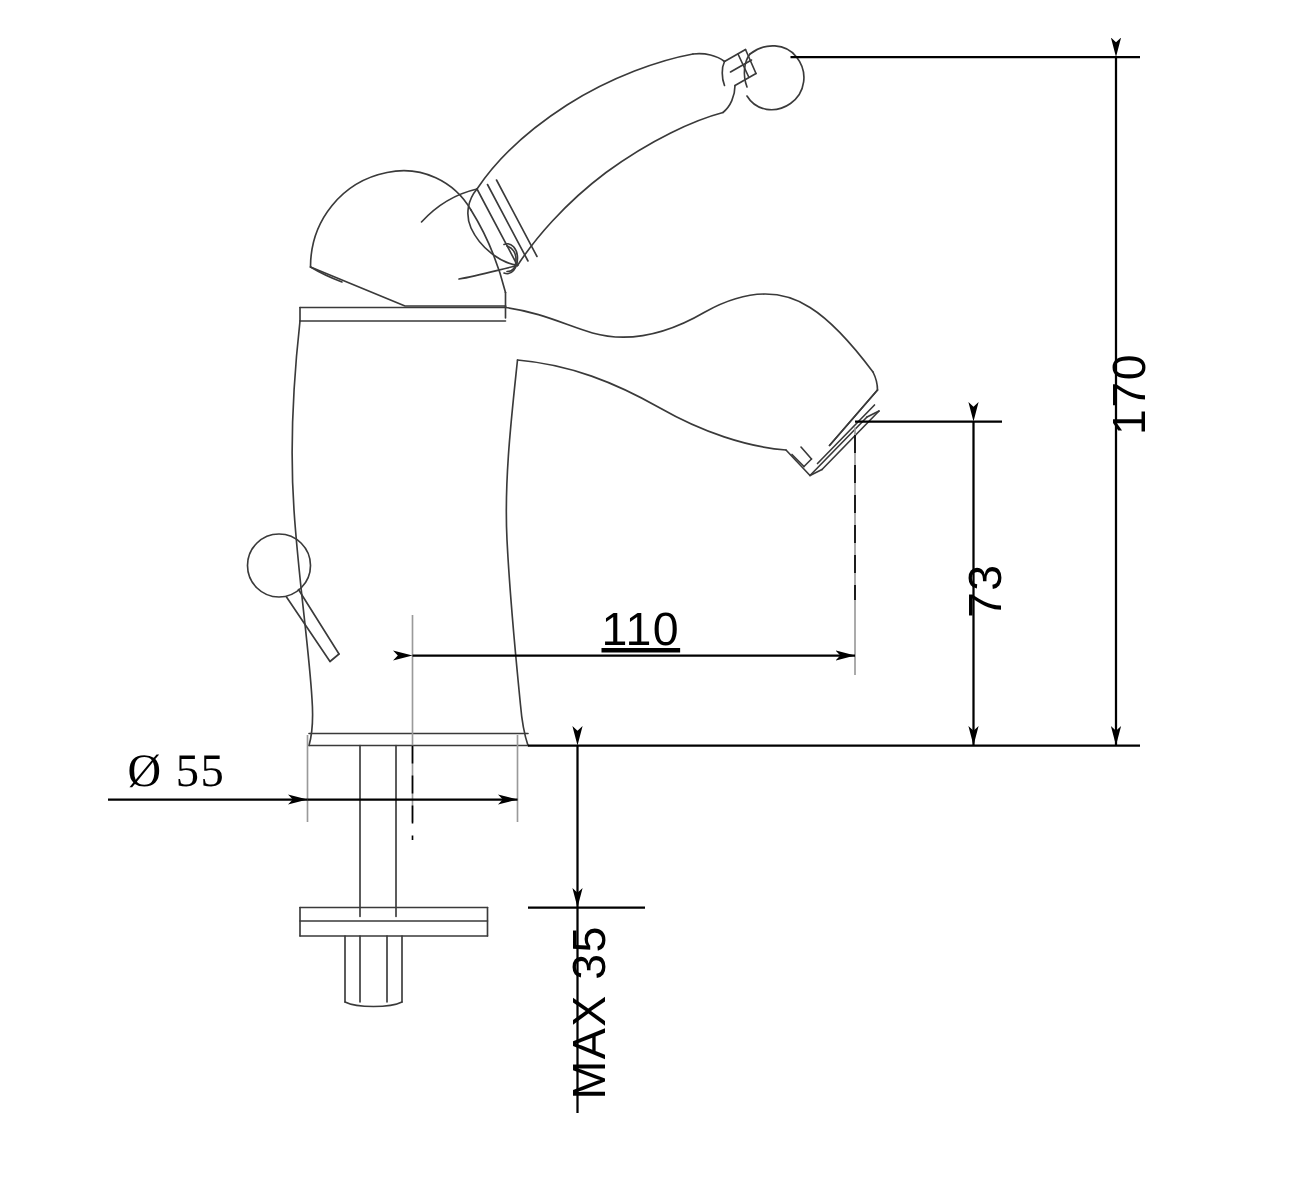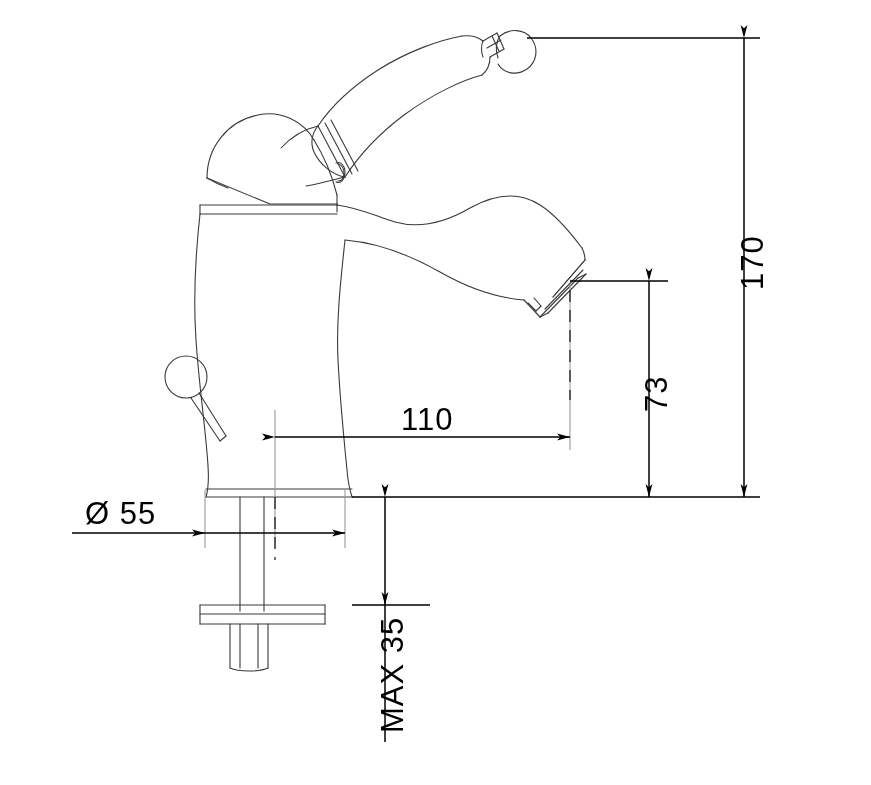--- a/index.html
+++ b/index.html
@@ -226,19 +226,19 @@
         <line x1="385" y1="605" x2="385" y2="742"></line>
       </g>
 
     </g>
   </svg>
 
   <div class="dim-label rot90" style="left:737px; top:290px;">170</div>
 
   <div class="dim-label rot90" style="left:641px; top:412px;">73</div>
 
-  <div class="dim-label" style="left:401px; top:404px;">110</div>
-
-  <div class="dim-label" style="left:85px; top:498px;">Ø 55</div>
+  <div class="dim-label" style="left:401px; top:404px;text-decoration:underline;">110</div>
+
+  <div class="dim-label" style="left:85px; top:498px;font-family:Liberation Serif, serif;">Ø 55</div>
 
   <div class="dim-label rot90" style="left:377px; top:733px;">MAX 35</div>
 
 </div>
 
 </body></html>

